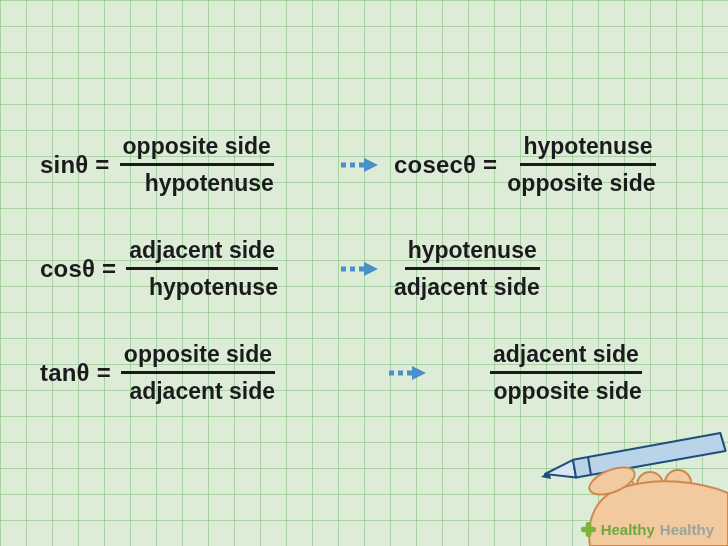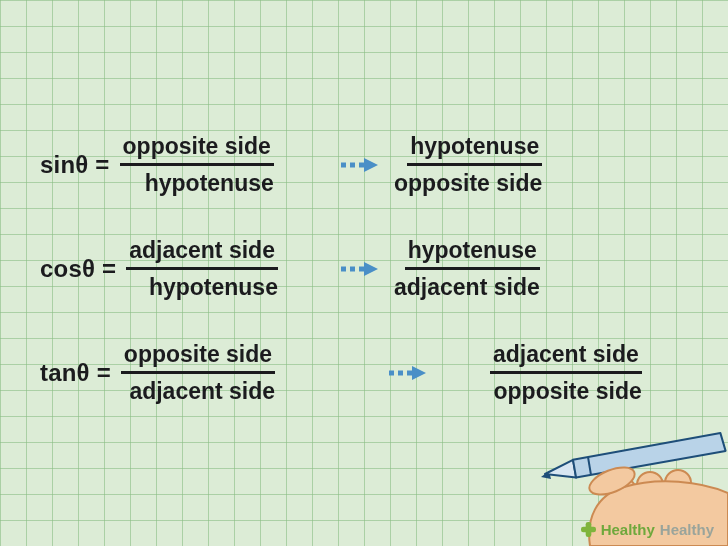--- a/index.html
+++ b/index.html
@@ -50,20 +50,21 @@
     <div class="fraction">
       <span class="num">opposite side</span>
       <span class="den">hypotenuse</span>
     </div>
   </div>
   <svg class="arrow" width="38" height="14" viewBox="0 0 38 14">
     <line x1="1" y1="7" x2="24" y2="7" stroke="#4a8fc7" stroke-width="5" stroke-dasharray="5 4"></line>
     <polygon points="24,0 38,7 24,14" fill="#4a8fc7"></polygon>
   </svg>
   <div class="formula">
+    <span class="flabel">cosecθ =</span>
     <div class="fraction">
       <span class="num">hypotenuse</span>
       <span class="den">opposite side</span>
     </div>
   </div>
 </div>
 
 <div class="row row2">
   <div class="formula left">
     <span class="flabel">cosθ =</span>

